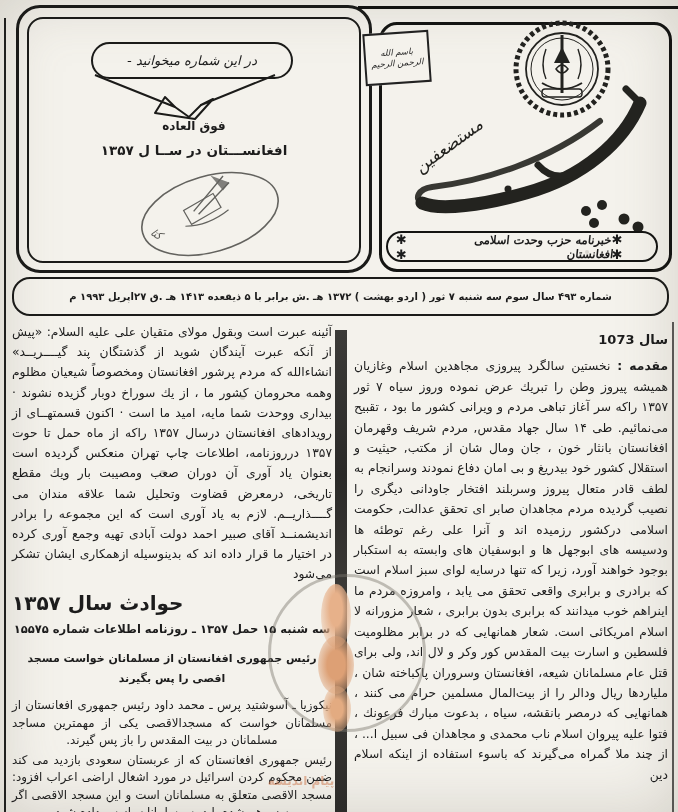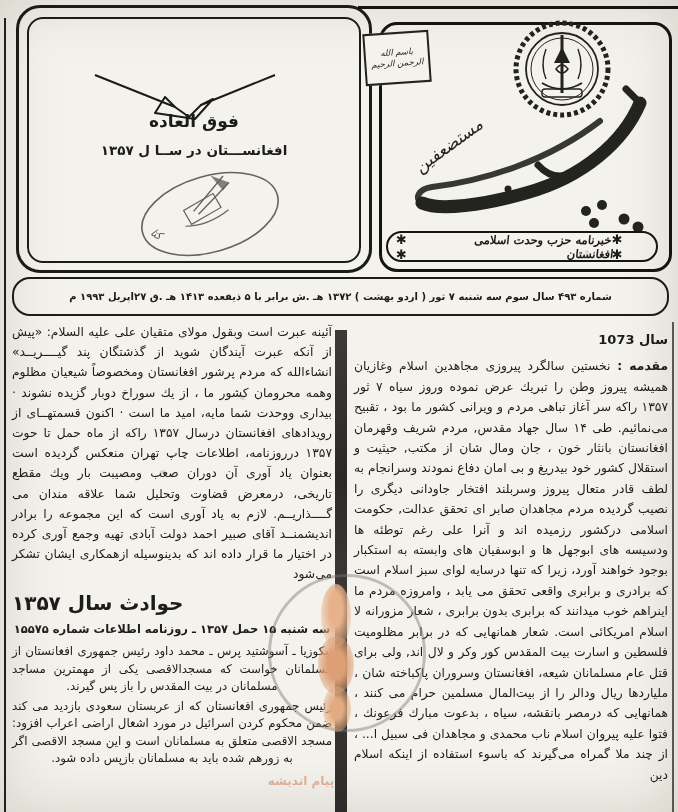--- a/index.html
+++ b/index.html
@@ -16,21 +16,21 @@
   .justify{text-align:justify;text-align-last:right;}
   
   .page-rule-left{left:4px;top:18px;width:2px;height:794px;background:#20201e;}
   .page-rule-right{left:672px;top:322px;width:2px;height:490px;background:rgba(40,40,38,.75);}
   
   .leftbox-outer{left:16px;top:5px;width:350px;height:262px;border:3px solid #1b1b19;border-radius:24px;}
   .leftbox-inner{left:8px;top:9px;right:8px;bottom:7px;border:2px solid #1b1b19;border-radius:16px;position:absolute;}
   .pill{left:62px;top:23px;width:198px;height:33px;border:2px solid #1b1b19;border-radius:20px;
         display:flex;align-items:center;justify-content:center;
         font-size:13px;font-style:italic;letter-spacing:.5px;}
-  .promo-line1{left:0;top:92px;width:100%;font-size:17px;}
+  .promo-line1{left:0;top:100px;width:100%;font-size:12px;}
   .promo-line2{left:0;top:123px;width:100%;font-size:13.5px;letter-spacing:1px;}
   
   .mast-topline{left:358px;top:6px;width:320px;height:3px;background:#141412;}
   .mastbox{left:379px;top:22px;width:287px;height:244px;border:3px solid #141412;border-radius:18px;}
   .bismillah-box{left:364px;top:32px;width:58px;height:44px;border:2px solid #222;background:#f4f2ec;
       transform:rotate(-4deg);display:flex;align-items:center;justify-content:center;
       font-size:8.5px;font-style:italic;text-align:center;line-height:1.25;padding:2px;}
   .banner-pill{left:386px;top:231px;width:272px;height:31px;border:2px solid #141412;border-radius:17px;
       display:flex;align-items:center;justify-content:space-between;padding:0 8px;box-sizing:border-box;}
   .banner-text{font-size:11.5px;font-style:italic;font-weight:bold;letter-spacing:.3px;transform:skewX(8deg);}
@@ -62,20 +62,23 @@
 </head>
 <body>
 
 <div id="page">
 
   <div class="abs page-rule-left"></div>
   <div class="abs page-rule-right"></div>
 
   <div class="abs leftbox-outer">
     <div class="leftbox-inner">
+      <div class="abs pill rtl">
+        <span>در این شماره میخوانید  -</span>
+      </div>
 
       <svg class="abs" style="left:48px;top:54px;" width="230" height="48" viewBox="0 0 230 48">
         <path d="M18 2 L98 34 L88 24 L78 40 L118 46 L136 26 L124 32 L198 2" fill="none" stroke="#1b1b19" stroke-width="2" stroke-linejoin="round"></path>
         <path d="M98 34 L112 44 L124 32" fill="none" stroke="#1b1b19" stroke-width="2"></path>
       </svg>
       <div class="abs center rtl bold promo-line1">فوق العاده</div>
       <div class="abs center rtl bold promo-line2">افغانســـتان در ســا ل ۱۳۵۷</div>
 
       <svg class="abs" style="left:96px;top:140px;" width="170" height="110" viewBox="0 0 170 110">
         <g transform="rotate(-16 85 55)" opacity="0.85">
@@ -155,20 +158,21 @@
     <div class="justify">
       <span class="bold">مقدمه :</span>
       <span>نخستین سالگرد پیروزی مجاهدین اسلام وغازیان همیشه پیروز وطن را تبریك عرض نموده وروز سیاه ۷ ثور ۱۳۵۷ راکه سر آغاز تباهی مردم و ویرانی کشور ما بود ، تقبیح می‌نمائیم. طی ۱۴ سال جهاد مقدس, مردم شریف وقهرمان افغانستان بانثار خون ، جان ومال شان از مکتب, حیثیت و استقلال کشور خود بیدریغ و بی امان دفاع نمودند وسرانجام به لطف قادر متعال پیروز وسربلند افتخار جاودانی دیگری را نصیب گردیده مردم مجاهدان صابر ای تحقق عدالت, حکومت اسلامی درکشور رزمیده اند و آنرا علی رغم توطئه ها ودسیسه های ابوجهل ها و ابوسفیان های وابسته به استکبار بوجود خواهند آورد، زیرا که تنها درسایه لوای سبز اسلام است که برادری و برابری واقعی تحقق می یابد ، وامروزه مردم ما اینراهم خوب میدانند که برابری بدون برابری ، شعار مزورانه لا اسلام امریکائی است. شعار همانهایی که در برابر مظلومیت فلسطین و اسارت بیت المقدس کور وکر و لال اند, ولی برای قتل عام مسلمانان شیعه، افغانستان وسروران پاکباخته شان ، ملیاردها ریال ودالر را از بیت‌المال مسلمین حرام می کنند ، همانهایی که درمصر بانقشه، سیاه ، بدعوت مبارك فرعونك ، فتوا علیه پیروان اسلام ناب محمدی و مجاهدان فی سبیل ا... ، از چند ملا گمراه می‌گیرند که باسوء استفاده از اینکه اسلام دین</span>
     </div>
   </div>
 
   <div class="abs col-left rtl">
     <div class="justify">آئینه عبرت است وبقول مولای متقیان علی علیه السلام: «پیش از آنکه عبرت آیندگان شوید از گذشتگان پند گیــــریــد» انشاءالله که مردم پرشور افغانستان ومخصوصاً شیعیان مظلوم وهمه محرومان کشور ما ، از یك سوراخ دوبار گزیده نشوند · بیداری ووحدت شما مایه، امید ما است · اکنون قسمتهــای از رویدادهای افغانستان درسال ۱۳۵۷ راکه از ماه حمل تا حوت ۱۳۵۷ درروزنامه، اطلاعات چاپ تهران منعکس گردیده است بعنوان یاد آوری آن دوران صعب ومصیبت بار ویك مقطع تاریخی، درمعرض قضاوت وتحلیل شما علاقه مندان می گــــذاریــم. لازم به یاد آوری است که این مجموعه را برادر اندیشمنــد آقای صبیر احمد دولت آبادی تهیه وجمع آوری کرده در اختیار ما قرار داده اند که بدینوسیله ازهمکاری ایشان تشکر می‌شود</div>
     <div class="sec-title">حوادث سال ۱۳۵۷</div>
     <div class="entry-date">سه شنبه ۱۵ حمل ۱۳۵۷ ـ روزنامه اطلاعات شماره ۱۵۵۷۵</div>
+    <div class="entry-headline">رئیس جمهوری افغانستان از مسلمانان خواست مسجد اقصی را پس بگیرند</div>
     <div class="entry-para">نیکوزیا ـ آسوشتید پرس ـ محمد داود رئیس جمهوری افغانستان از مسلمانان خواست که مسجدالاقصی یکی از مهمترین مساجد مسلمانان در بیت المقدس را باز پس گیرند.</div>
     <div class="entry-para">رئیس جمهوری افغانستان که از عربستان سعودی بازدید می کند ضمن محکوم کردن اسرائیل در مورد اشغال اراضی اعراب افزود: مسجد الاقصی متعلق به مسلمانان است و این مسجد الاقصی اگر به زورهم شده باید به مسلمانان بازپس داده شود.</div>
 
   </div>
 
   <div class="abs faint-circle"></div>
   <div class="abs tan-blob blob1"></div>
   <div class="abs tan-blob blob2"></div>
   <div class="abs tan-blob blob3"></div>
   <div class="abs watermark rtl">پیام اندیشه</div>

